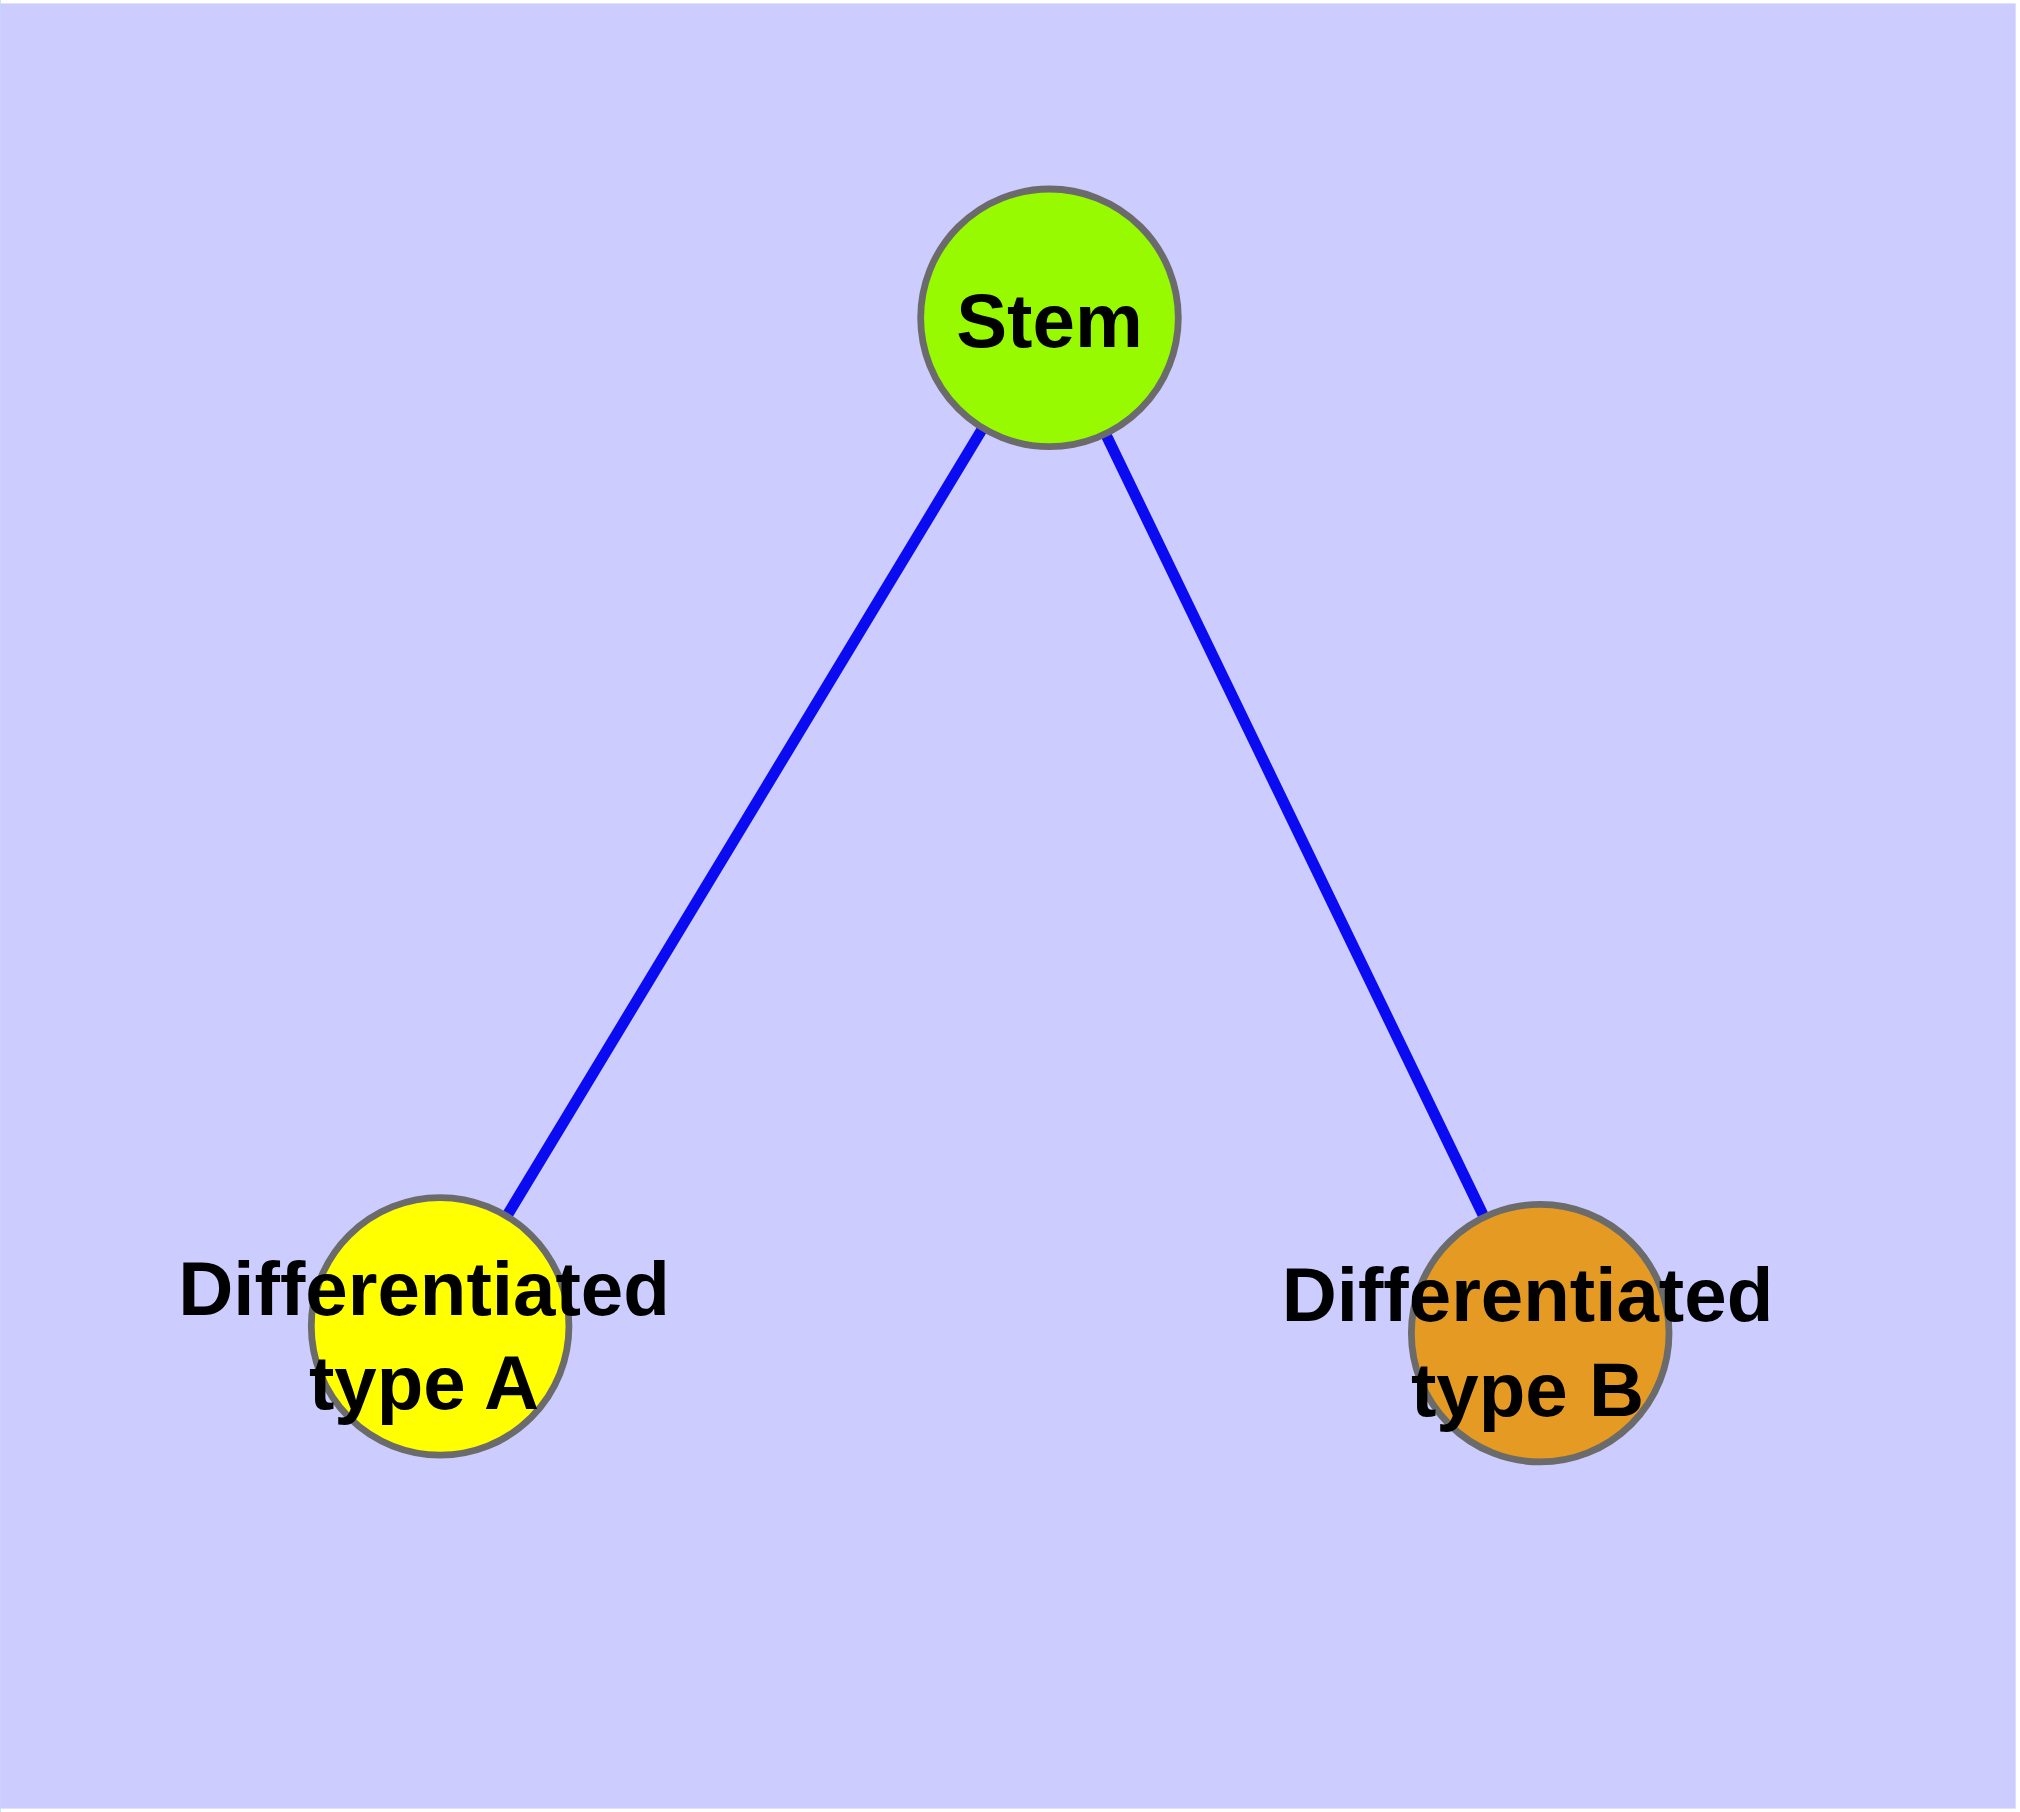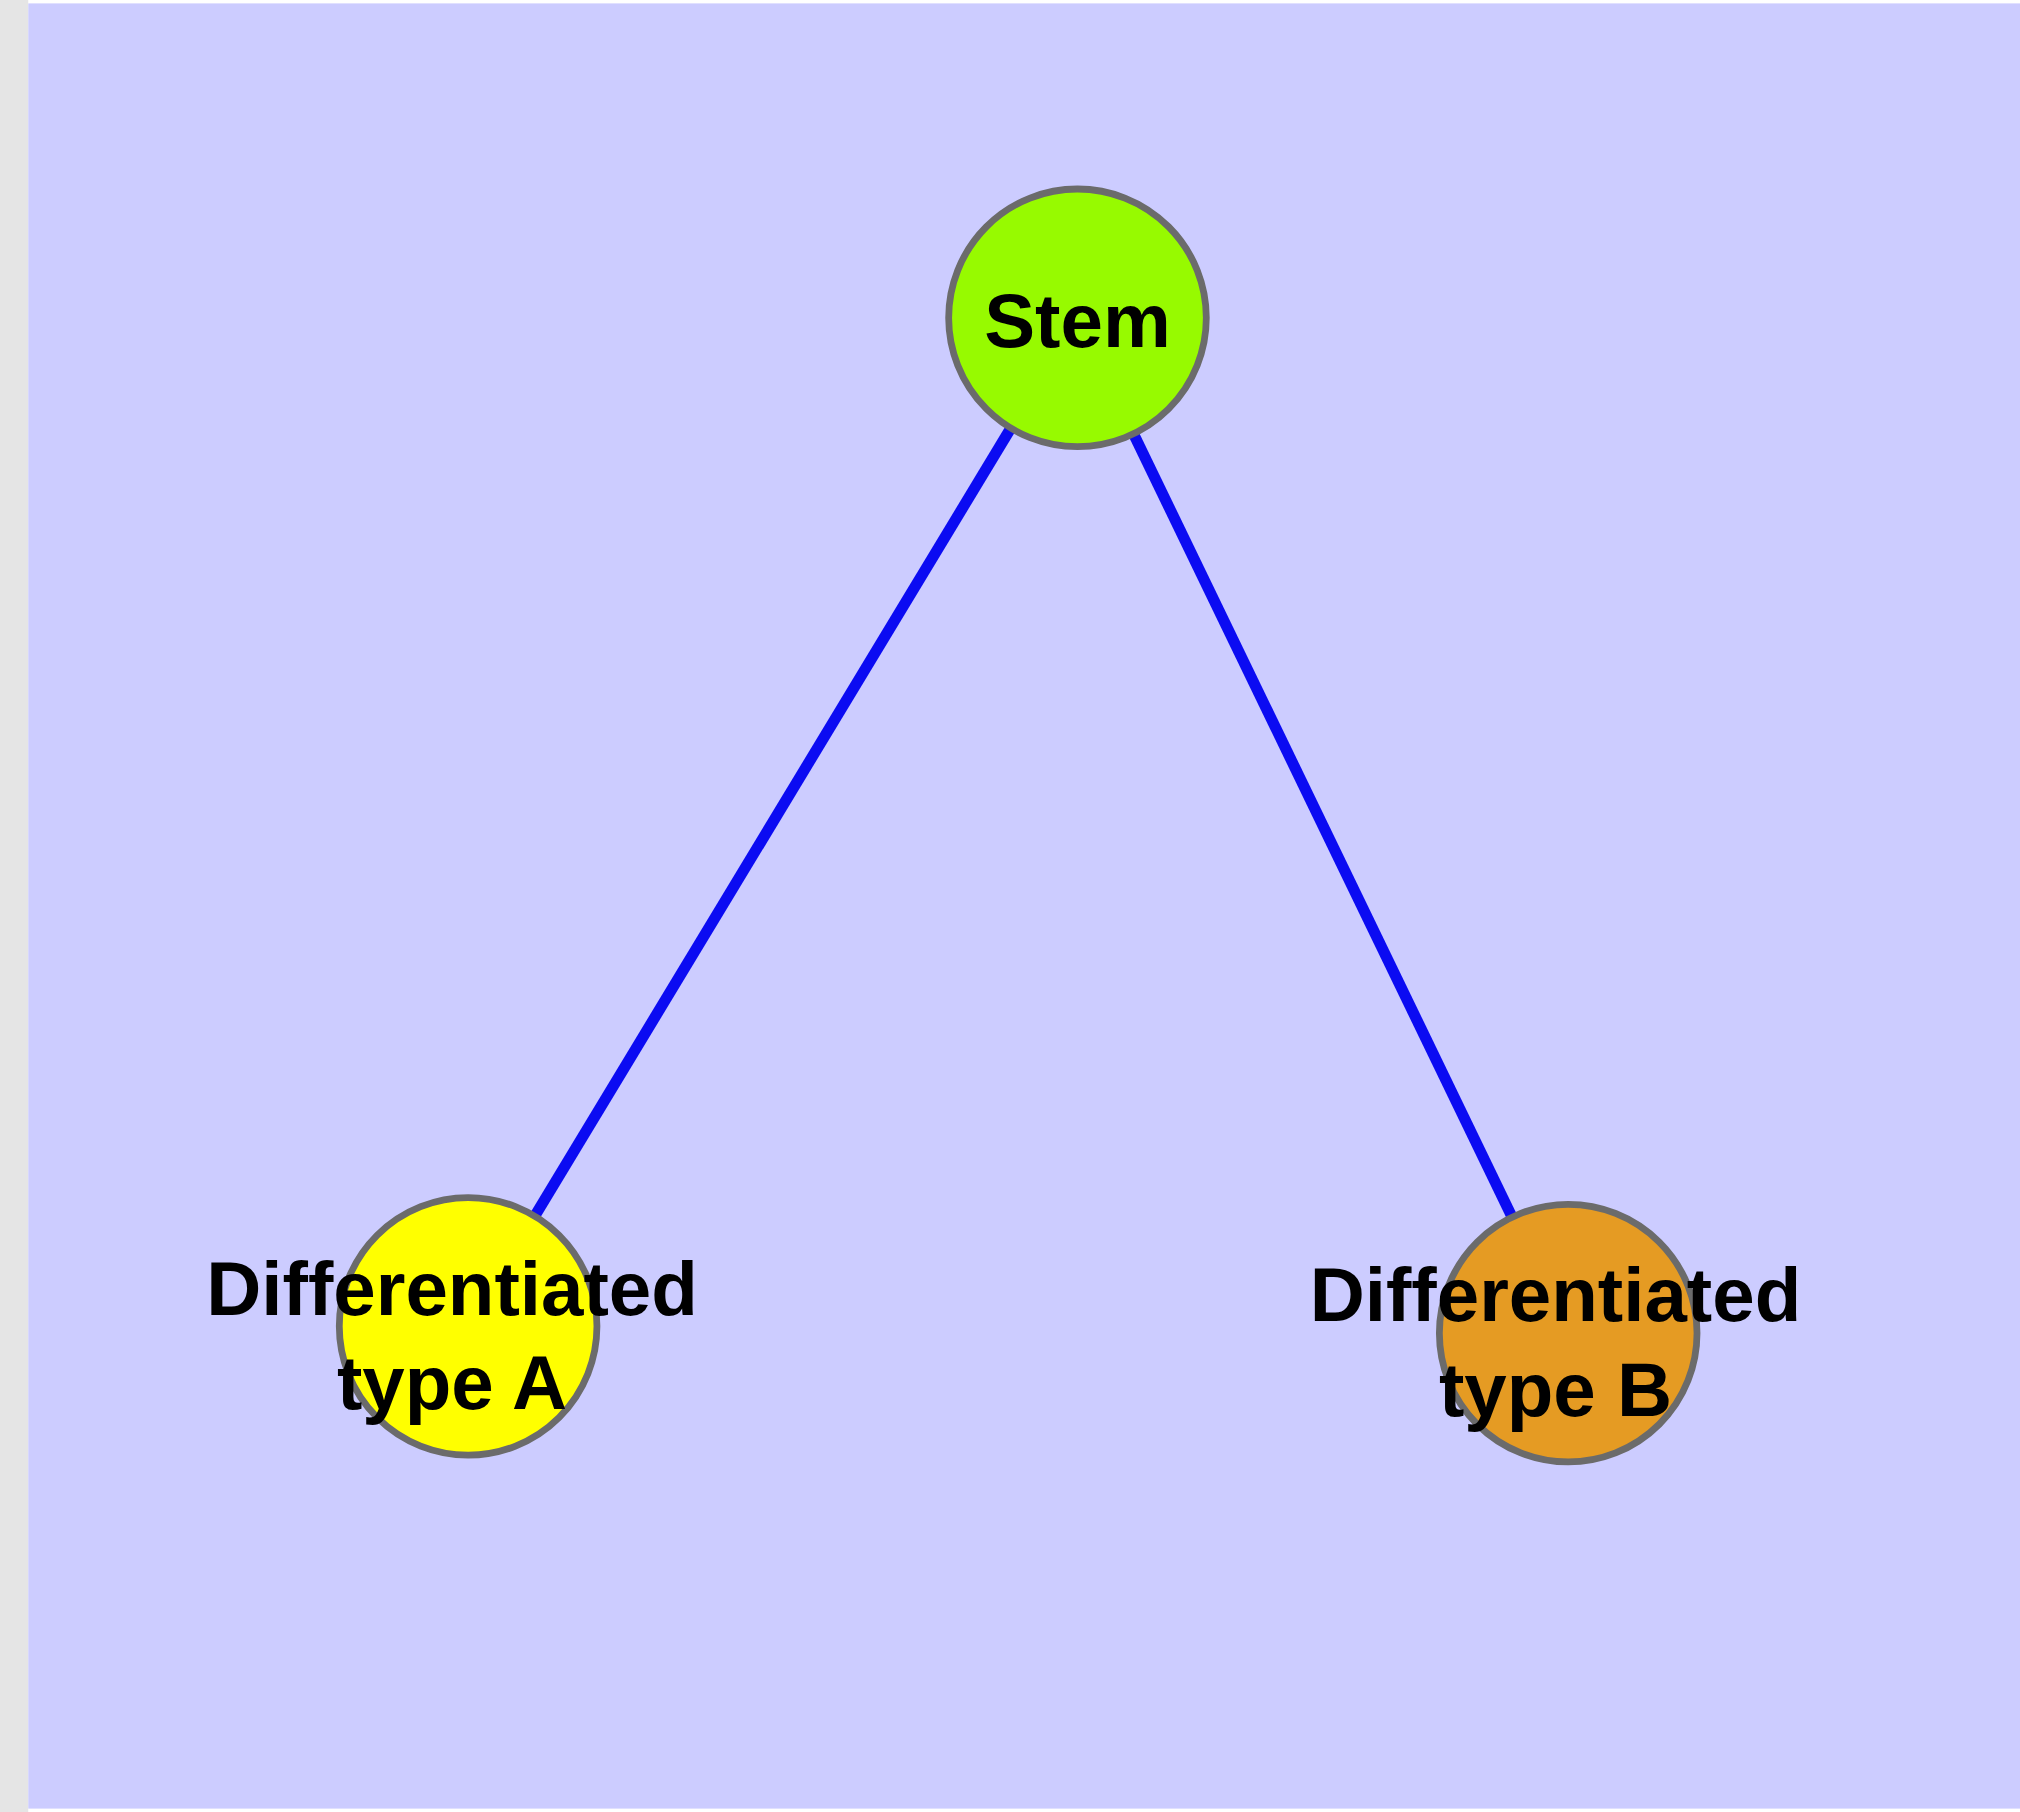--- a/index.html
+++ b/index.html
@@ -8,22 +8,21 @@
     background: #ffffff;
     width: 2021px;
     height: 1812px;
     overflow: hidden;
     font-family: "Liberation Sans", sans-serif;
   }
   .stage {
     position: relative;
     width: 1873px;
     height: 1812px;
-    background: #e5e5e5;
-    padding-left: 28px;
+    background: #0ea5e9;
   }
   svg.graph {
     display: block;
     width: 2021px;
     height: 1812px;
   }
   text.node-label {
     font-family: "Liberation Sans", "DejaVu Sans", sans-serif;
     font-weight: bold;
     font-size: 90px;

